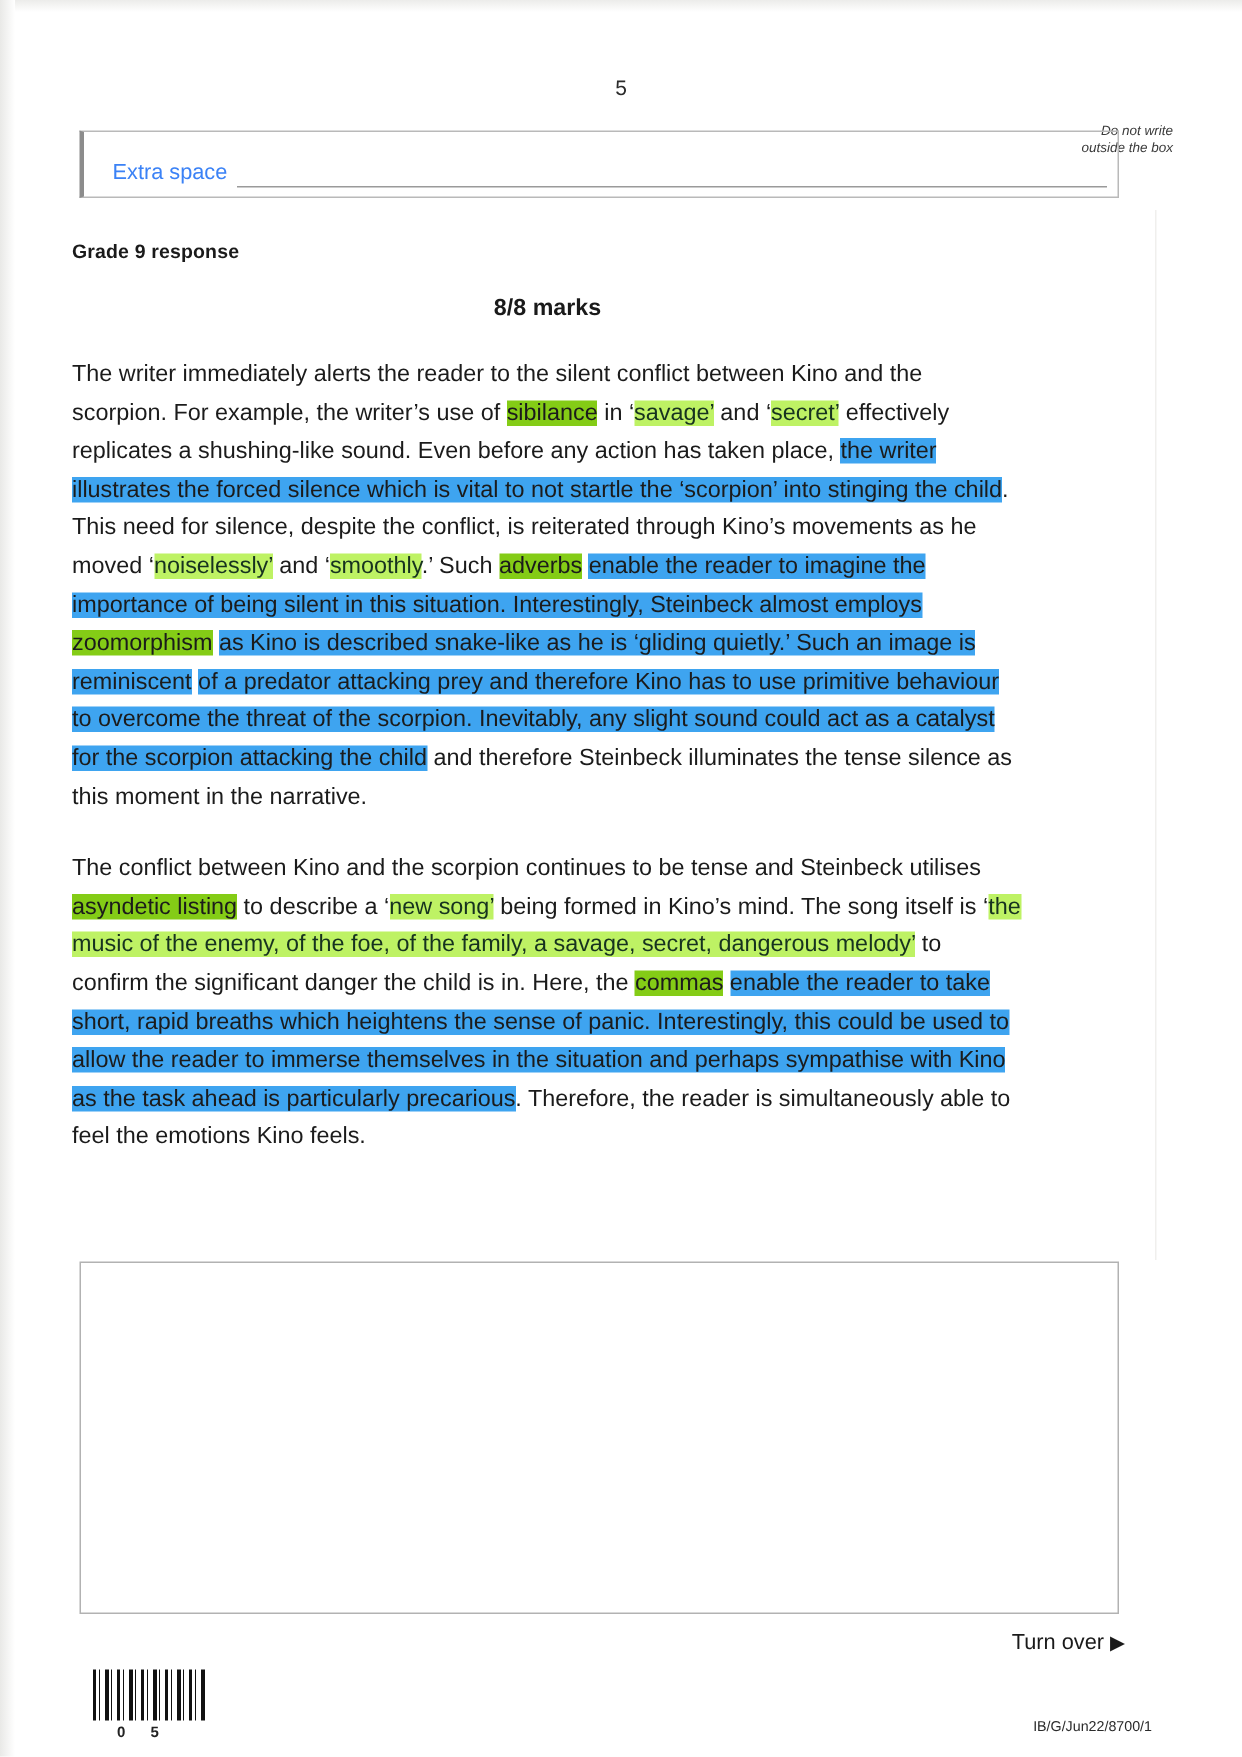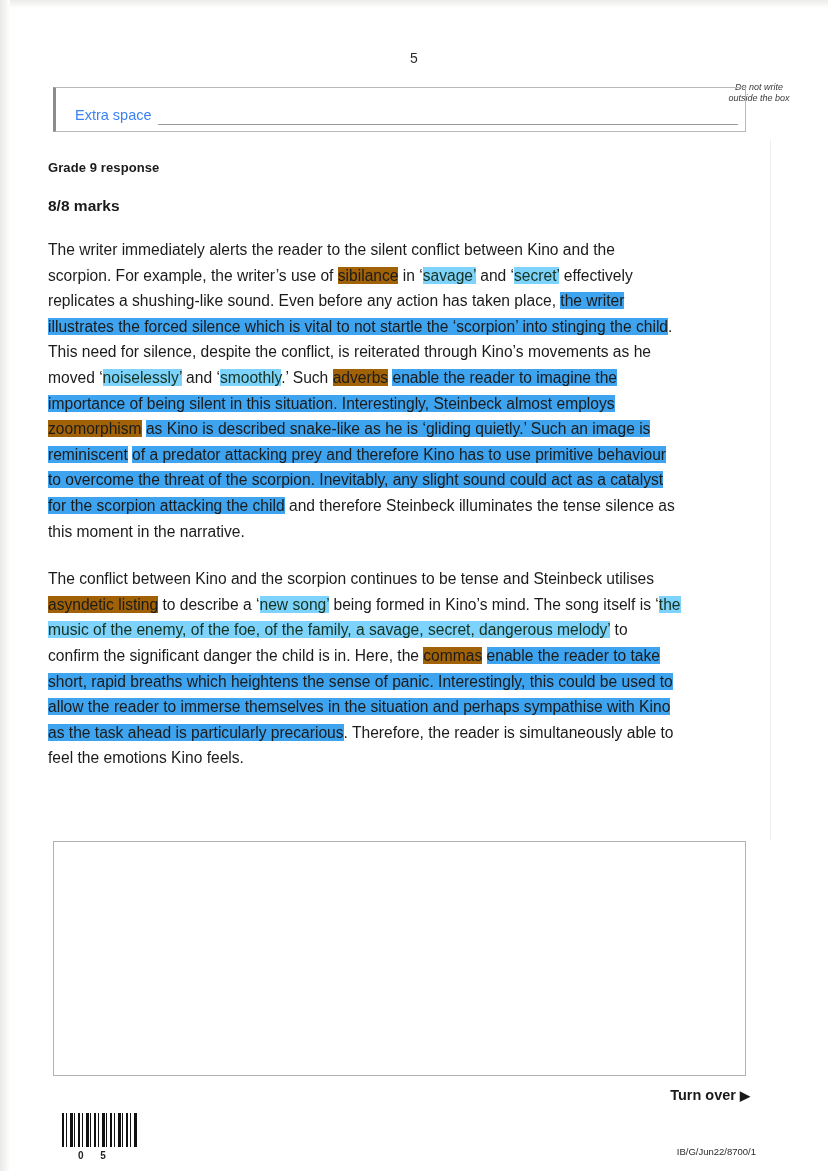--- a/index.html
+++ b/index.html
@@ -24,23 +24,23 @@
     top: 50px;
     left: 0; right: 0;
     text-align: center;
     font-size: 14px;
     color: #2b2b2b;
   }
   
   .dnw {
     position: absolute;
     top: 82px;
-    right: 30px;
+    right: 46px;
     width: 78px;
-    text-align: center;
+    text-align: right;
     font-size: 9px;
     font-style: italic;
     line-height: 1.25;
     color: #3a3a3a;
   }
   
   .extra-space-box {
     position: absolute;
     left: 53px;
     top: 87px;
@@ -74,49 +74,50 @@
   .heading {
     font-size: 13px;
     font-weight: bold;
     margin: 0 0 22px 0;
     letter-spacing: .1px;
   }
   .subheading {
     font-size: 15.5px;
     font-weight: bold;
     margin: 0 0 22px 0;
+    text-align: center;
   }
   p.para {
     font-size: 15.6px;
     line-height: 25.6px;
     margin: 0 0 22px 0;
     text-align: left;
     color: #1b1b1b;
   }
   
-  .hl-yellow { background: #a16207; }
+  .hl-yellow { background: #84cc16; }
   .hl-blue   { background: #3ea4f0; }
-  .hl-green  { background: #7dd3fc; color: #16321f; }
+  .hl-green  { background: #bef264; color: #16321f; }
 
   
   .answer-box {
     position: absolute;
     left: 53px;
     top: 841px;
     width: 693px;
     height: 235px;
     border: 1px solid #b2b2b2;
   }
   
   .turn-over {
     position: absolute;
     right: 78px;
     top: 1087px;
     font-size: 14.5px;
-    font-weight: bold;
+    font-weight: normal;
   }
   .turn-over .arrow { font-size: 13px; margin-left: 4px; }
 
   
   .barcode {
     position: absolute;
     left: 62px;
     top: 1113px;
     width: 76px;
     height: 34px;
@@ -131,21 +132,21 @@
     position: absolute;
     left: 78px;
     top: 1150px;
     font-size: 10px;
     letter-spacing: 7px;
     color: #222;
     font-weight: bold;
   }
   .doc-code {
     position: absolute;
-    right: 72px;
+    right: 60px;
     top: 1146px;
     font-size: 9.5px;
     color: #2b2b2b;
   }
 
   
   .scan-edge-left {
     position: absolute; left: 0; top: 0; width: 10px; height: 100%;
     background: linear-gradient(to right, #e9e9e7, #ffffff);
   }

